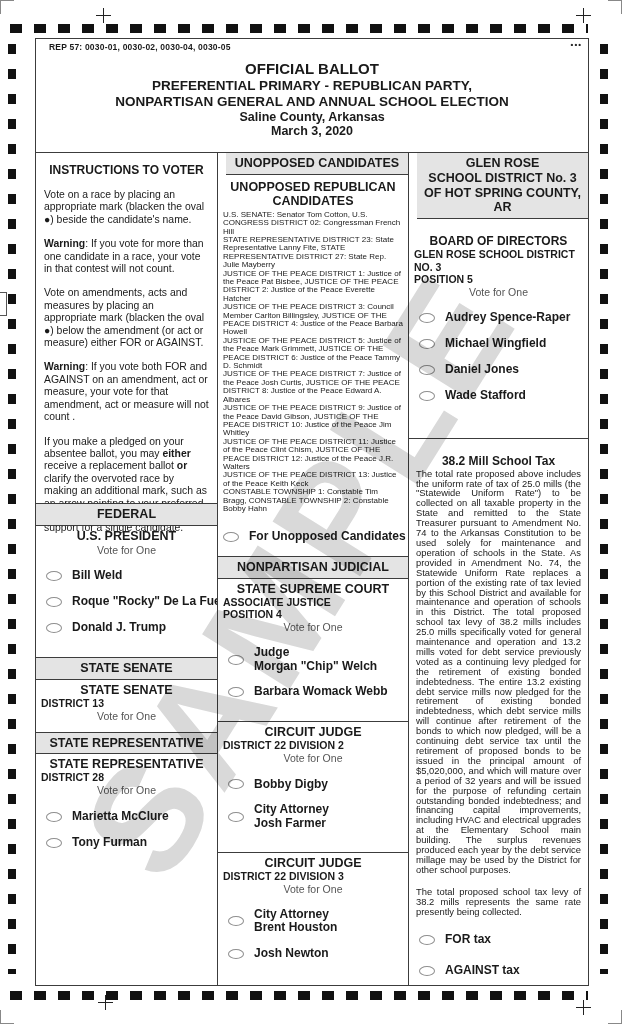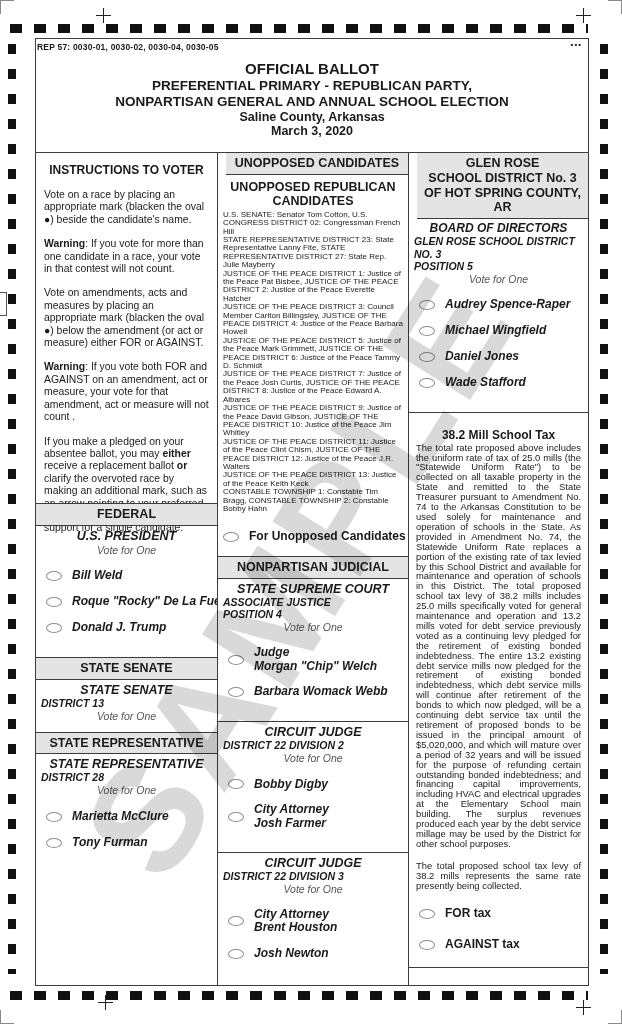--- a/index.html
+++ b/index.html
@@ -24,42 +24,42 @@
   .crop.br{right:0;bottom:0;border-right:1px solid #888;border-bottom:1px solid #888;}
   .edge-notch{position:absolute;left:0;top:292px;width:6px;height:22px;border:1px solid #555;border-left:none;background:#fff;}
   
   .watermark{position:absolute;left:300px;top:575px;z-index:6;pointer-events:none;
         transform:translate(-50%,-50%) rotate(-58deg);font-size:150px;font-weight:bold;
         letter-spacing:8px;color:#b9b9b9;opacity:.55;mix-blend-mode:multiply;white-space:nowrap;}
   
   .mainbox{position:absolute;left:35px;top:38px;width:552px;height:946px;border:1px solid #3c3c3c;
         display:flex;flex-direction:column;background:#fff;}
   .hdr{position:relative;height:113px;border-bottom:1px solid #3c3c3c;flex:none;}
-  .rep-line{position:absolute;left:1px;top:3px;font-size:8.5px;font-weight:bold;letter-spacing:.2px;}
+  .rep-line{position:absolute;left:13px;top:3px;font-size:8.5px;font-weight:bold;letter-spacing:.2px;}
   .dots{position:absolute;right:6px;top:1px;font-size:8px;font-weight:bold;letter-spacing:1px;color:#222;}
   .titlewrap{text-align:center;padding-top:21px;line-height:1.18;}
   .t-main{font-size:15px;font-weight:bold;}
   .t-sub{font-size:13.5px;font-weight:bold;}
   .t-county,.t-date{font-size:12.5px;font-weight:bold;}
   
   .cols{display:flex;flex:1;min-height:0;}
   .col{position:relative;overflow:hidden;display:flex;flex-direction:column;}
   .col-left{width:181px;flex:none;}
   .col-mid{width:190px;flex:none;border-left:1px solid #3c3c3c;}
-  .col-right{flex:1;border-left:1px solid #3c3c3c;}
+  .col-right{flex:1;border-left:1px solid #3c3c3c;gap:13px;}
   .bar{background:#e4e4e4;border-top:1px solid #3c3c3c;border-bottom:1px solid #3c3c3c;
         text-align:center;font-weight:bold;font-size:12.5px;padding:3px 2px;flex:none;line-height:1.18;}
   .col > .bar:first-child{border-top:none;margin-left:8px;}
   
   .instr{height:350px;flex:none;padding:8px 8px 0;box-sizing:border-box;}
   .instr-title{text-align:center;font-weight:bold;font-size:12px;margin:2px 0 12px;}
   .instr p{font-size:10.4px;line-height:12.4px;margin:0 0 12px;}
   .b{font-weight:bold;}
   
-  .contest{padding:3px 5px 10px;flex:none;font-style:italic;}
+  .contest{padding:3px 5px 10px;flex:none;}
   .rule-top{border-top:1px solid #3c3c3c;}
   .rule-bottom{border-bottom:1px solid #3c3c3c;}
   .c-title{font-size:12.5px;font-weight:bold;text-align:center;line-height:1.12;}
   .c-sub{font-size:10.5px;font-weight:bold;text-align:left;line-height:1.15;}
   .c-vote{font-size:10.5px;color:#555;text-align:center;margin-top:1px;}
   .cands{margin-top:13px;}
   .cand{display:flex;align-items:center;margin:0 0 11px 5px;min-height:15px;}
   .oval{width:14px;height:8px;border:1px solid #8f8f8f;border-radius:50%;flex:none;margin-right:10px;background:#fff;}
   .cname{font-size:12px;font-weight:bold;line-height:1.15;white-space:nowrap;}
   .cline{display:block;}

